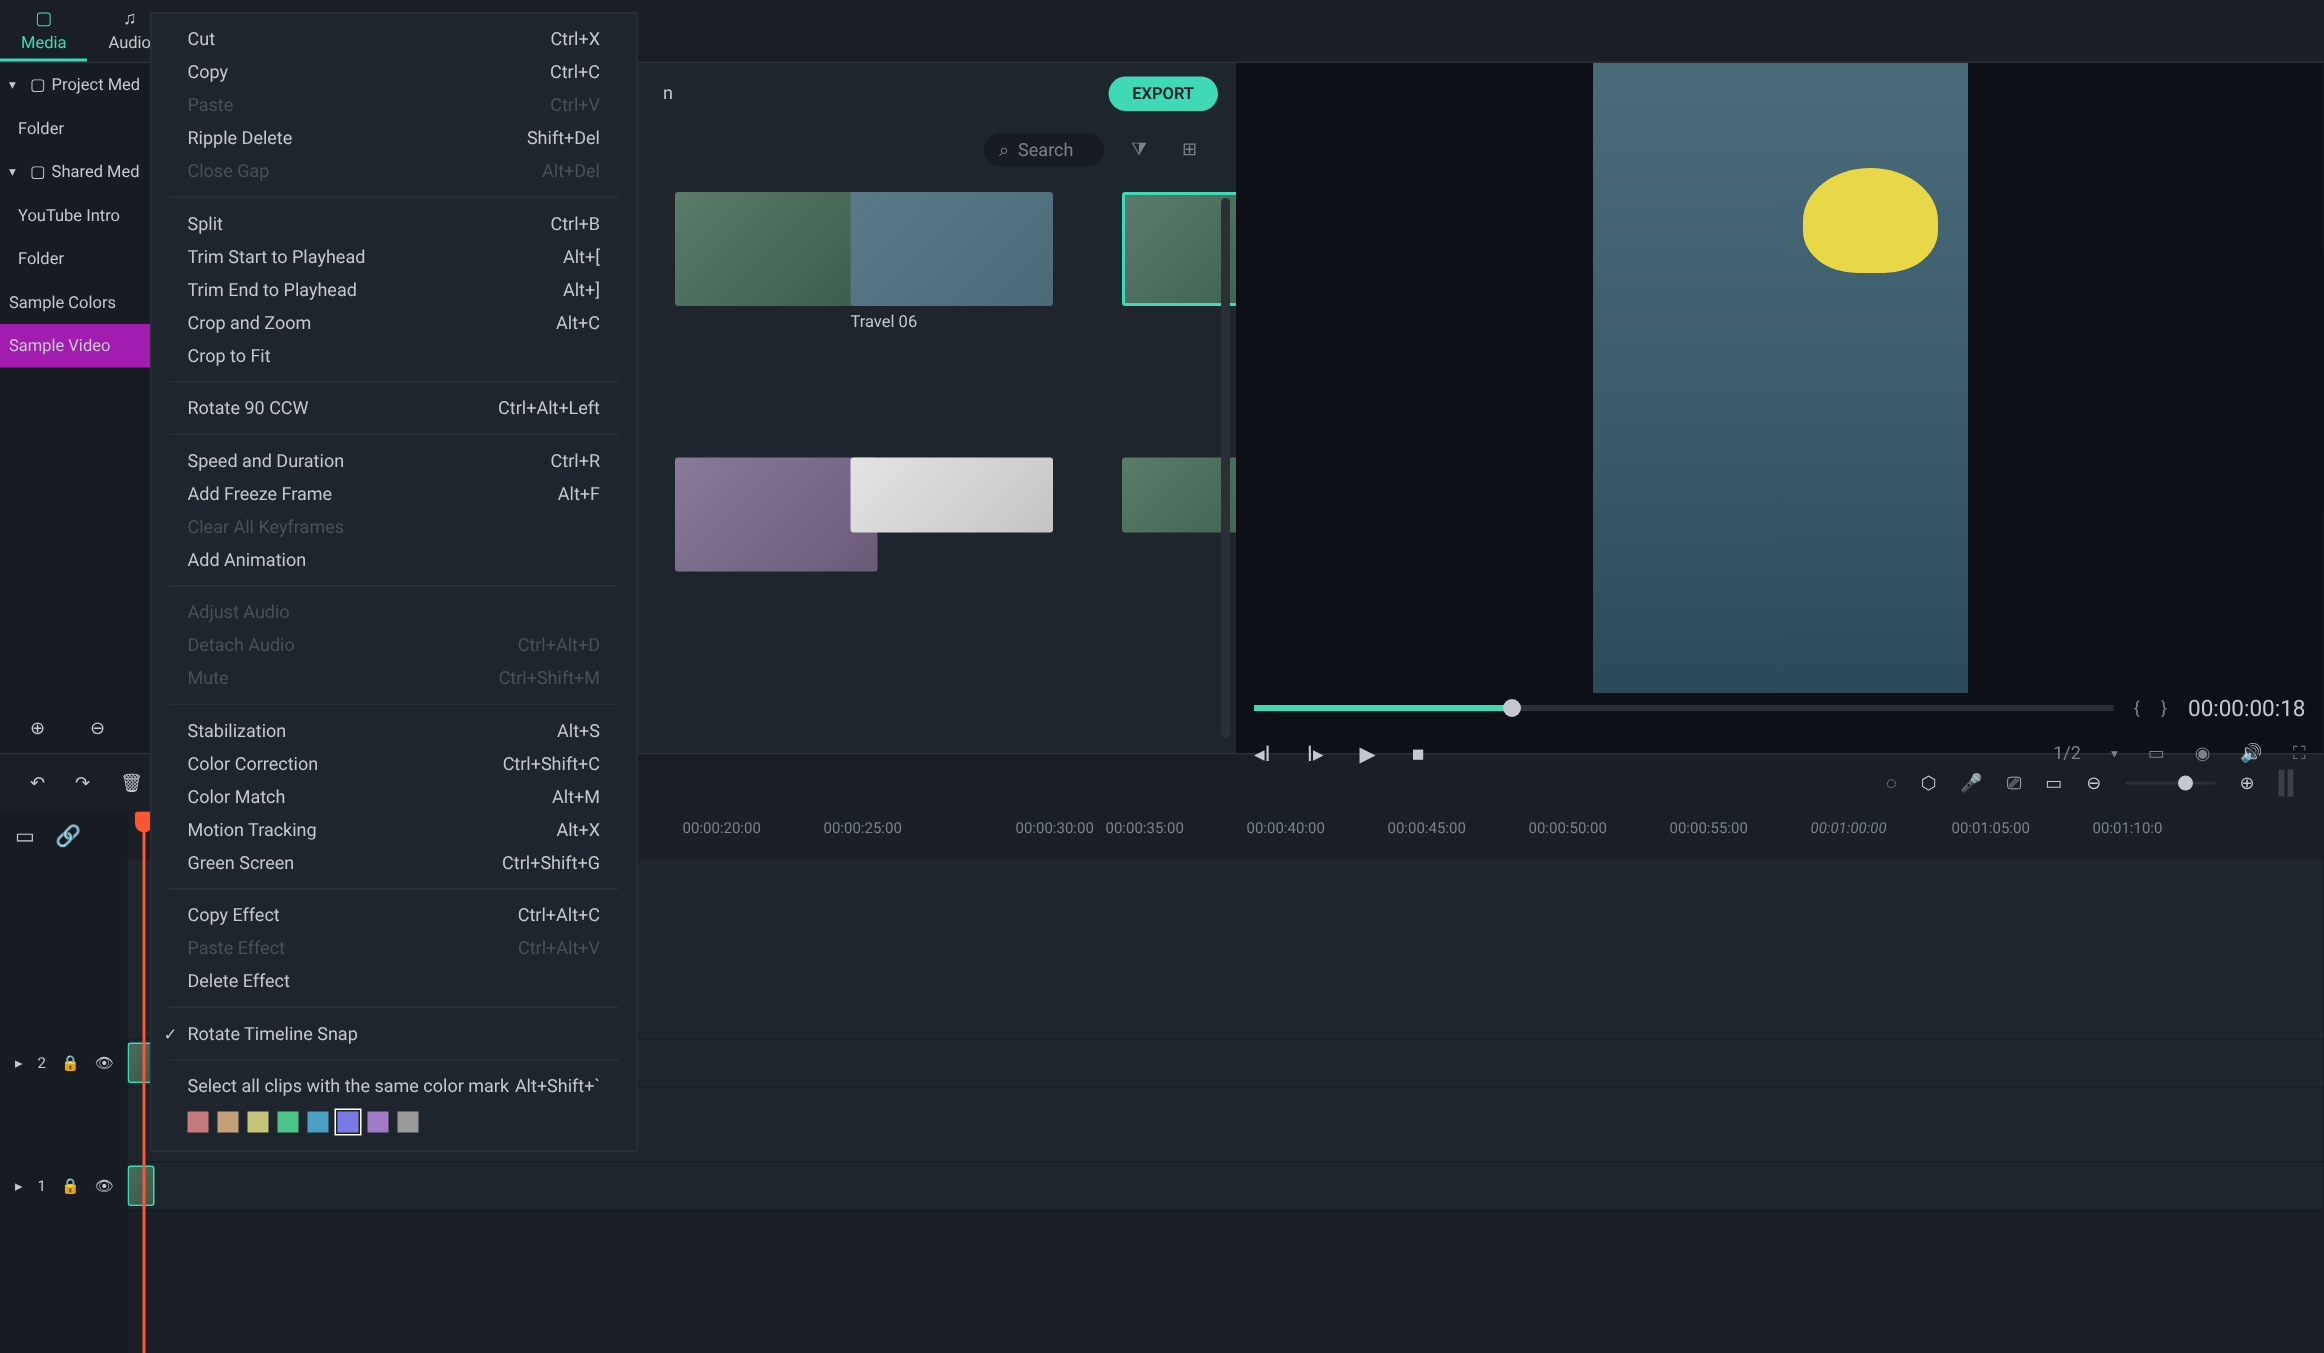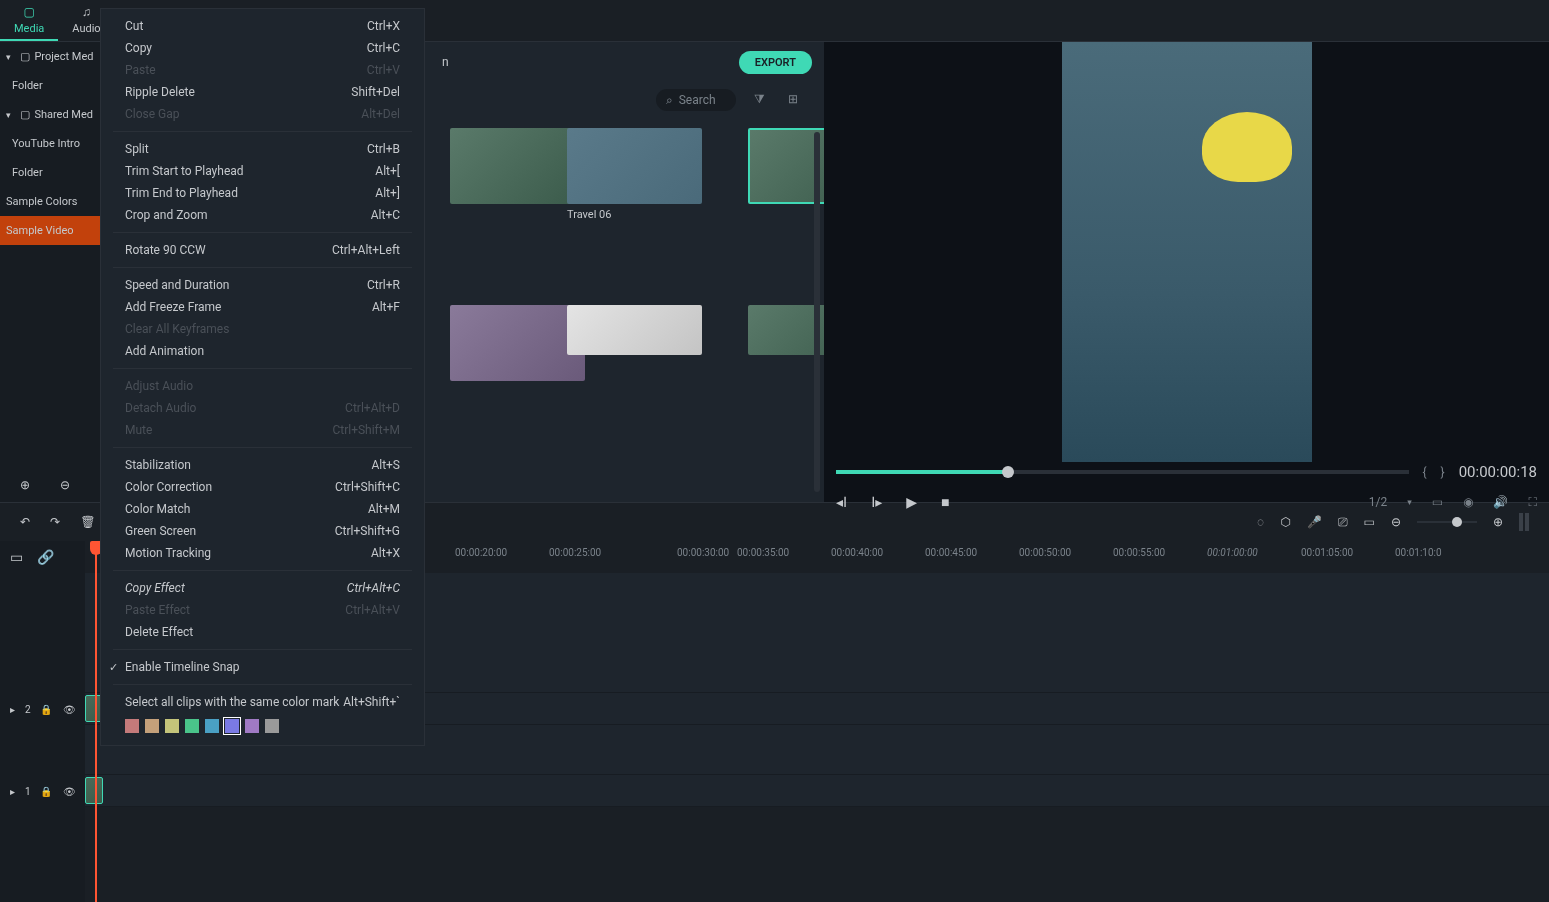--- a/index.html
+++ b/index.html
@@ -6,21 +6,21 @@
 body{background:#1a1f25;color:#c5c8cc;font-size:12px;width:1549px;height:902px;overflow:hidden;position:relative}
 .top-tabs{display:flex;align-items:flex-start;height:42px;background:#1a1f25;border-bottom:1px solid #2a3038}
 .tab{display:flex;flex-direction:column;align-items:center;padding:4px 14px;cursor:pointer;gap:2px}
 .tab.active{color:#3fd9b5;border-bottom:2px solid #3fd9b5}
 .tab-icon{width:16px;height:16px;display:flex;align-items:center;justify-content:center}
 .tab-label{font-size:11px}
 .main-area{display:flex;height:460px}
 .sidebar{width:100px;background:#171c22;display:flex;flex-direction:column}
 .sb-item{display:flex;align-items:center;padding:8px 6px;gap:4px;cursor:pointer;font-size:11px;white-space:nowrap;overflow:hidden}
 .sb-item.indent{padding-left:12px}
-.sb-item.active{background:#c2410c}
+.sb-item.active{background:#a21caf}
 .chev{width:10px;display:inline-block;font-size:9px}
 .media-panel{flex:1;background:#1e252d;position:relative}
 .media-header{display:flex;align-items:center;justify-content:flex-end;height:40px;padding:0 12px;gap:10px}
 .export-btn{background:#3fd9b5;color:#1a1f25;padding:5px 16px;border-radius:14px;font-size:11px;font-weight:600;cursor:pointer}
 .media-toolbar{display:flex;align-items:center;justify-content:flex-end;height:36px;padding:0 20px;gap:18px}
 .search-box{display:flex;align-items:center;background:#171c22;border-radius:14px;padding:4px 10px;gap:6px;color:#7a828a;min-width:80px}
 .tool-icon{width:16px;height:16px;cursor:pointer;color:#7a828a}
 .media-grid{padding:10px 20px;display:grid;grid-template-columns:repeat(auto-fill,135px);gap:14px;overflow-y:auto;height:360px}
 .thumb{display:flex;flex-direction:column;gap:4px}
 .thumb-img{width:135px;height:76px;background:linear-gradient(135deg,#5a7a6a,#3a5a4a);border-radius:2px;position:relative}
@@ -308,20 +308,24 @@
       <span>Alt+[</span>
     </div>
     <div class="cm-item" style="position: relative;">
       <span>Trim End to Playhead</span>
       <span>Alt+]</span>
     </div>
     <div class="cm-item" style="position: relative;">
       <span>Crop and Zoom</span>
       <span>Alt+C</span>
     </div>
+    <div class="cm-item" style="position: relative;">
+      <span>Crop to Fit</span>
+      <span></span>
+    </div>
     <div class="cm-sep"></div>
     <div class="cm-item" style="position: relative;">
       <span>Rotate 90 CCW</span>
       <span>Ctrl+Alt+Left</span>
     </div>
     <div class="cm-sep"></div>
     <div class="cm-item" style="position: relative;">
       <span>Speed and Duration</span>
       <span>Ctrl+R</span>
     </div>
@@ -357,44 +361,44 @@
     </div>
     <div class="cm-item" style="position: relative;">
       <span>Color Correction</span>
       <span>Ctrl+Shift+C</span>
     </div>
     <div class="cm-item" style="position: relative;">
       <span>Color Match</span>
       <span>Alt+M</span>
     </div>
     <div class="cm-item" style="position: relative;">
+      <span>Motion Tracking</span>
+      <span>Alt+X</span>
+    </div>
+    <div class="cm-item" style="position: relative;">
       <span>Green Screen</span>
       <span>Ctrl+Shift+G</span>
     </div>
-    <div class="cm-item" style="position: relative;">
-      <span>Motion Tracking</span>
-      <span>Alt+X</span>
-    </div>
-    <div class="cm-sep"></div>
-    <div class="cm-item" style="position: relative; font-style: italic;">
+    <div class="cm-sep"></div>
+    <div class="cm-item" style="position: relative;">
       <span>Copy Effect</span>
       <span>Ctrl+Alt+C</span>
     </div>
     <div class="cm-item disabled" style="position: relative;">
       <span>Paste Effect</span>
       <span>Ctrl+Alt+V</span>
     </div>
     <div class="cm-item" style="position: relative;">
       <span>Delete Effect</span>
       <span></span>
     </div>
     <div class="cm-sep"></div>
     <div class="cm-item" style="position: relative;">
       <span class="cm-check">✓</span>
-      <span>Enable Timeline Snap</span>
+      <span>Rotate Timeline Snap</span>
       <span></span>
     </div>
     <div class="cm-sep"></div>
     <div class="cm-item" style="position: relative;">
       <span>Select all clips with the same color mark</span>
       <span>Alt+Shift+`</span>
     </div>
     <div class="cm-colors">
       <div class="cm-color" style="background: rgb(196, 122, 122);"></div>
       <div class="cm-color" style="background: rgb(196, 160, 122);"></div>

